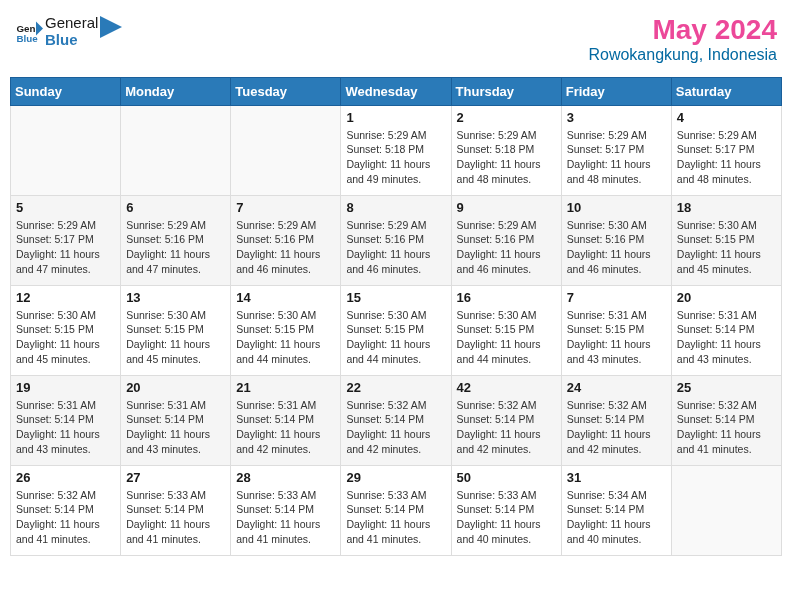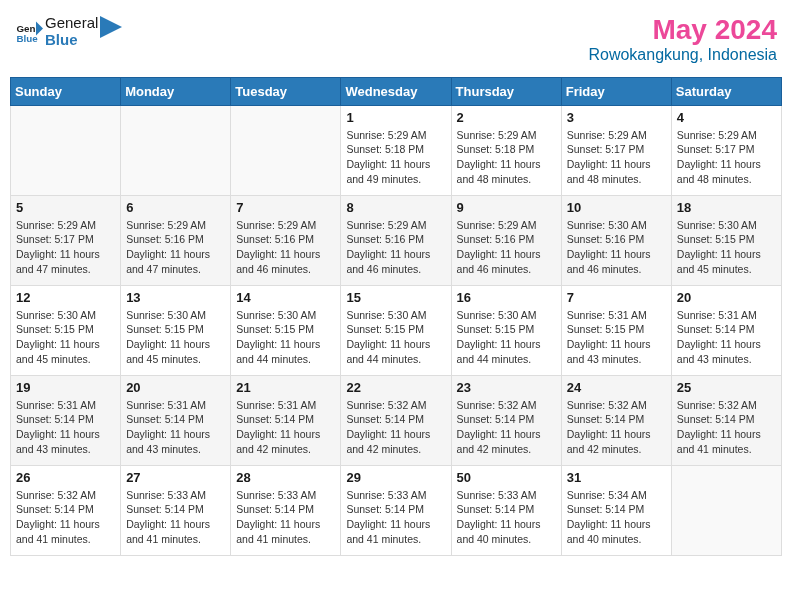--- a/index.html
+++ b/index.html
@@ -279,21 +279,21 @@
 and 42 minutes.</div>
         </td>
         <td>
           <div class="day-number">22</div>
           <div class="day-info" style="white-space: pre-line;">Sunrise: 5:32 AM
 Sunset: 5:14 PM
 Daylight: 11 hours
 and 42 minutes.</div>
         </td>
         <td>
-          <div class="day-number">23</div>
+          <div class="day-number">42</div>
           <div class="day-info" style="white-space: pre-line;">Sunrise: 5:32 AM
 Sunset: 5:14 PM
 Daylight: 11 hours
 and 42 minutes.</div>
         </td>
         <td>
           <div class="day-number">24</div>
           <div class="day-info" style="white-space: pre-line;">Sunrise: 5:32 AM
 Sunset: 5:14 PM
 Daylight: 11 hours

